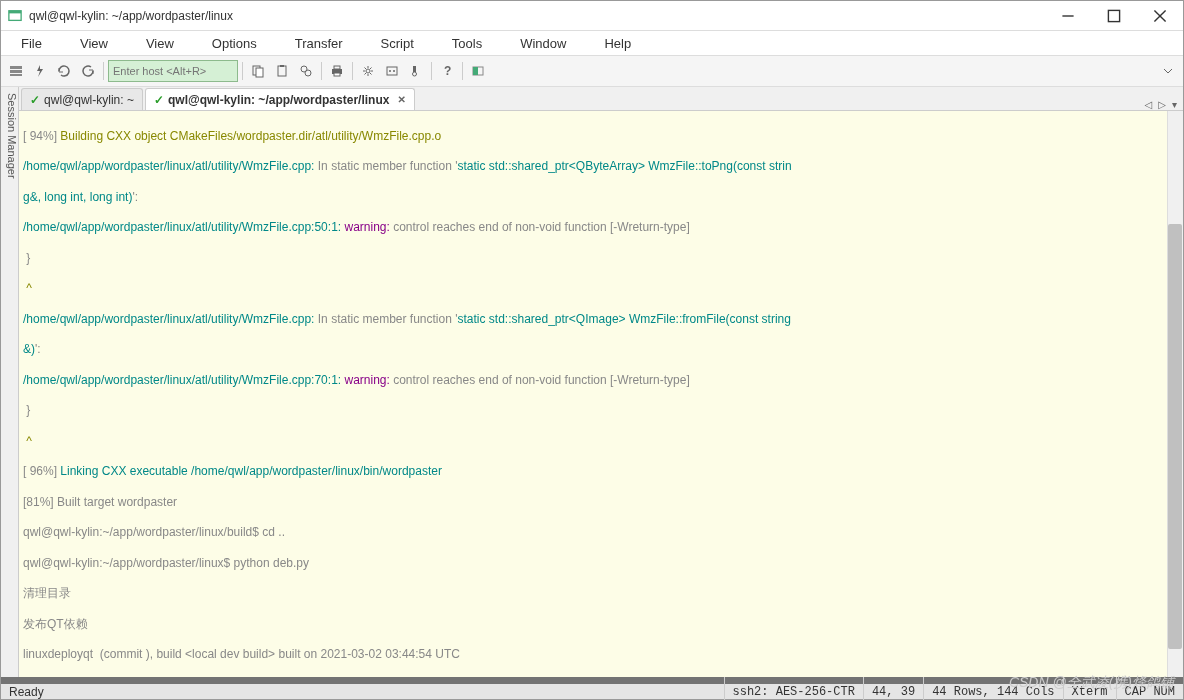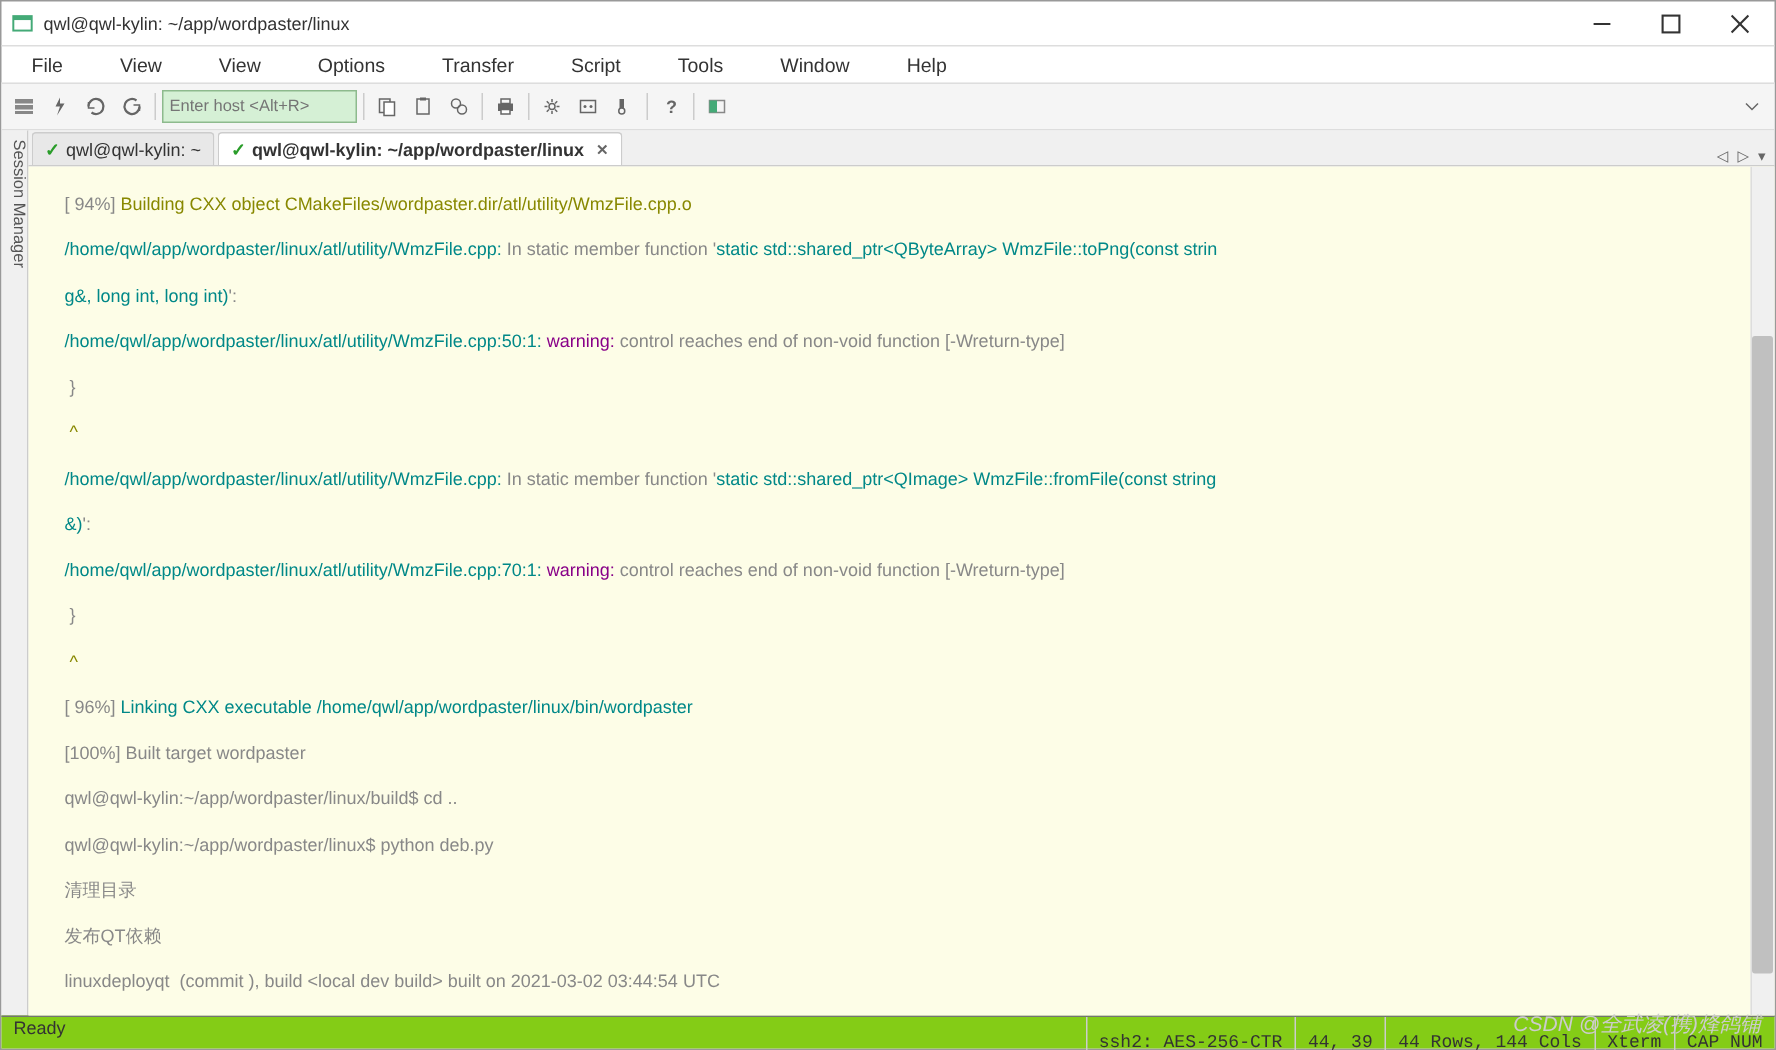--- a/index.html
+++ b/index.html
@@ -21,28 +21,28 @@
 .sidebar{width:18px;background:#f0f0f0;border-right:1px solid #ccc;writing-mode:vertical-rl;text-orientation:mixed;font-size:11px;padding-top:6px;text-align:left;color:#555;}
 .main{flex:1;display:flex;flex-direction:column;min-width:0;}
 .tabbar{height:24px;display:flex;align-items:end;background:#f0f0f0;border-bottom:1px solid #ccc;padding-left:2px;position:relative;}
 .tab{height:22px;display:flex;align-items:center;gap:4px;padding:0 8px;border:1px solid #ccc;border-bottom:none;background:#e8e8e8;margin-right:2px;font-size:12px;color:#333;border-radius:3px 3px 0 0;}
 .tab.active{background:#fff;font-weight:bold;}
 .tab-check{color:#2a9d2a;font-weight:bold;}
 .tab-close{color:#666;margin-left:4px;font-size:10px;}
 .tab-nav{position:absolute;right:4px;display:flex;gap:2px;align-items:center;}
 .tab-nav span{color:#666;font-size:10px;padding:0 2px;}
 .terminal{flex:1;background:#fdfde7;padding:2px 4px;font-family:Consolas,"Courier New",monospace;font-size:13px;line-height:1.22;white-space:pre;overflow:hidden;position:relative;color:#888;}
-.t-line{white-space:pre;margin-left:20px;}
+.t-line{white-space:pre;}
 .teal{color:#008888;}
 .olive{color:#888800;}
 .dgrey{color:#888;}
 .purple{color:#880088;text-align:center;}
 .scrollbar-v{position:absolute;right:0;top:0;width:16px;height:100%;background:#f0f0f0;border-left:1px solid #ddd;}
 .scroll-thumb{position:absolute;right:1px;width:14px;background:#c0c0c0;border-radius:2px;}
-.statusbar{height:22px;border-top:1px solid #737373;display:flex;align-items:flex-start;font-size:12px;color:#333;background:#84cc16;}
+.statusbar{height:22px;border-top:7px solid #737373;display:flex;align-items:center;font-size:12px;color:#333;background:#e5e5e5;}
 .sb-left{padding:0 8px;}
 .sb-right{margin-left:auto;display:flex;}
 .sb-cell{border-left:1px solid #ccc;padding:0 8px;height:34px;display:flex;align-items:center;font-family:Liberation Mono, monospace;}
 .watermark{position:absolute;right:10px;bottom:8px;color:#ccc;font-size:14px;font-style:italic;pointer-events:none;font-family:sans-serif;}
 svg{width:14px;height:14px;}
 </style>
 </head>
 <body>
 
 <div class="window">
@@ -208,21 +208,21 @@
 <div class="t-line"><span class="teal">g&amp;, long int, long int)</span><span class="dgrey">':</span></div>
 <div class="t-line"><span class="teal">/home/qwl/app/wordpaster/linux/atl/utility/WmzFile.cpp:50:1: </span><span class="purple">warning: </span><span class="dgrey">control reaches end of non-void function [-Wreturn-type]</span></div>
 <div class="t-line dgrey"> }</div>
 <div class="t-line olive"> ^</div>
 <div class="t-line"><span class="teal">/home/qwl/app/wordpaster/linux/atl/utility/WmzFile.cpp:</span><span class="dgrey"> In static member function '</span><span class="teal">static std::shared_ptr&lt;QImage&gt; WmzFile::fromFile(const string</span></div>
 <div class="t-line"><span class="teal">&amp;)</span><span class="dgrey">':</span></div>
 <div class="t-line"><span class="teal">/home/qwl/app/wordpaster/linux/atl/utility/WmzFile.cpp:70:1: </span><span class="purple">warning: </span><span class="dgrey">control reaches end of non-void function [-Wreturn-type]</span></div>
 <div class="t-line dgrey"> }</div>
 <div class="t-line olive"> ^</div>
 <div class="t-line"><span class="dgrey">[ 96%] </span><span class="teal">Linking CXX executable /home/qwl/app/wordpaster/linux/bin/wordpaster</span></div>
-<div class="t-line dgrey">[100%] Built target wordpaster</div>
+<div class="t-line dgrey">[81%] Built target wordpaster</div>
 <div class="t-line dgrey">qwl@qwl-kylin:~/app/wordpaster/linux/build$ cd ..</div>
 <div class="t-line dgrey">qwl@qwl-kylin:~/app/wordpaster/linux$ python deb.py</div>
 <div class="t-line dgrey">清理目录</div>
 <div class="t-line dgrey">发布QT依赖</div>
 <div class="t-line dgrey">linuxdeployqt  (commit ), build &lt;local dev build&gt; built on 2021-03-02 03:44:54 UTC</div>
 
 
 
 
 

